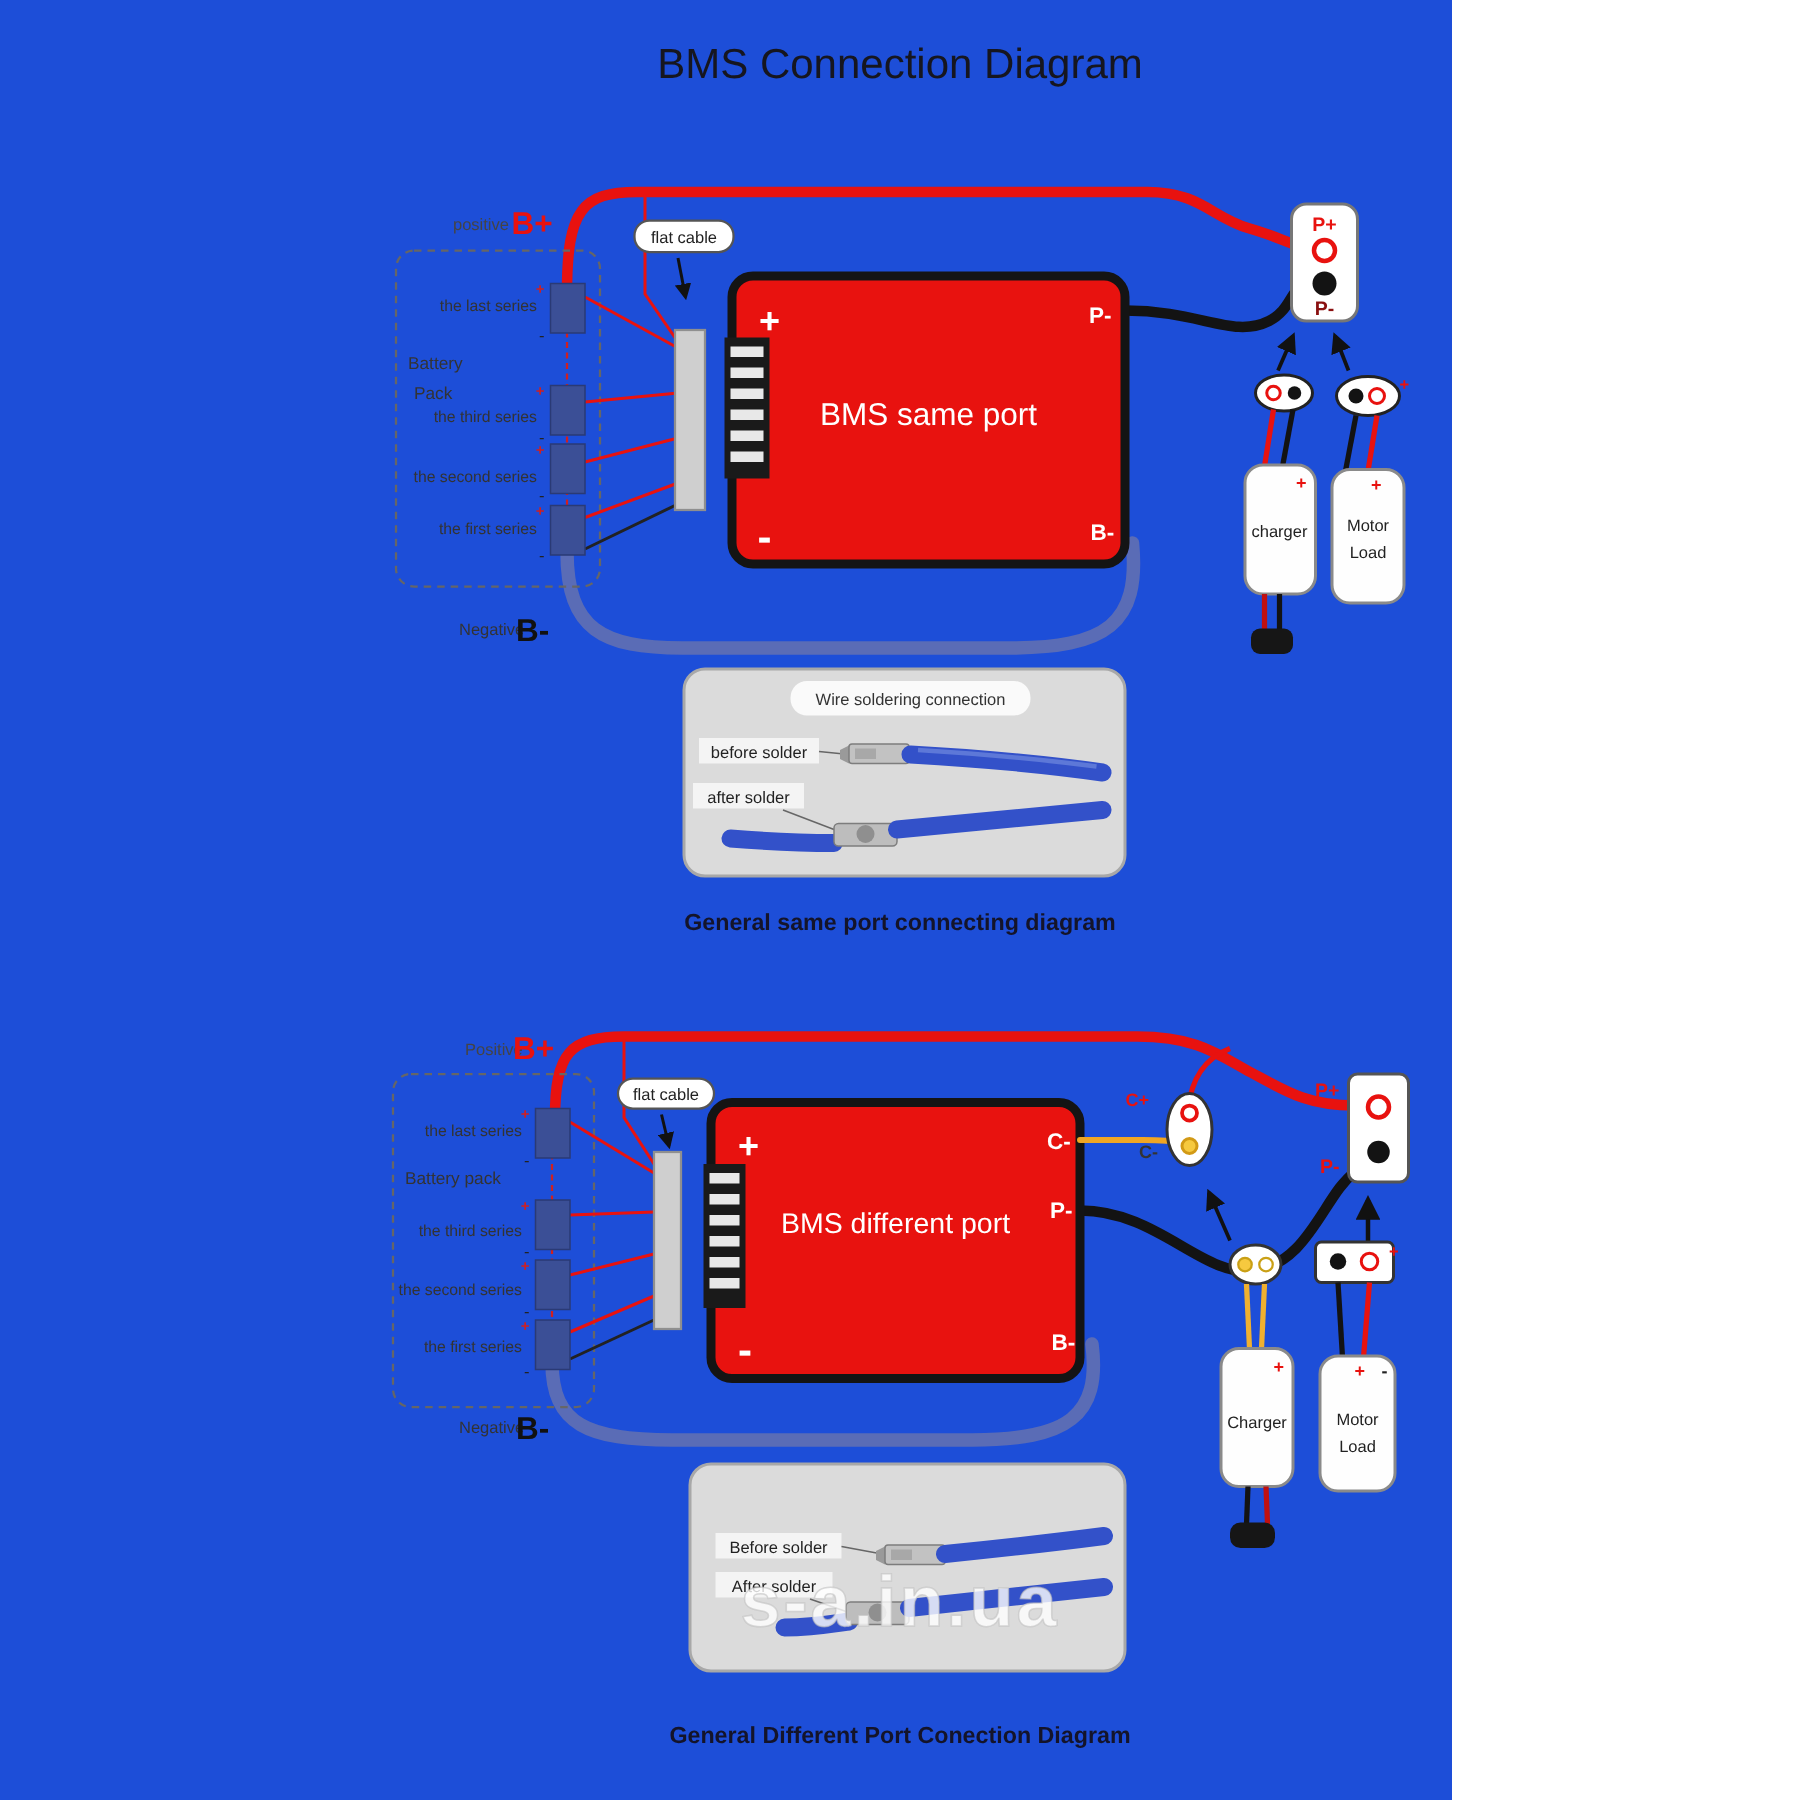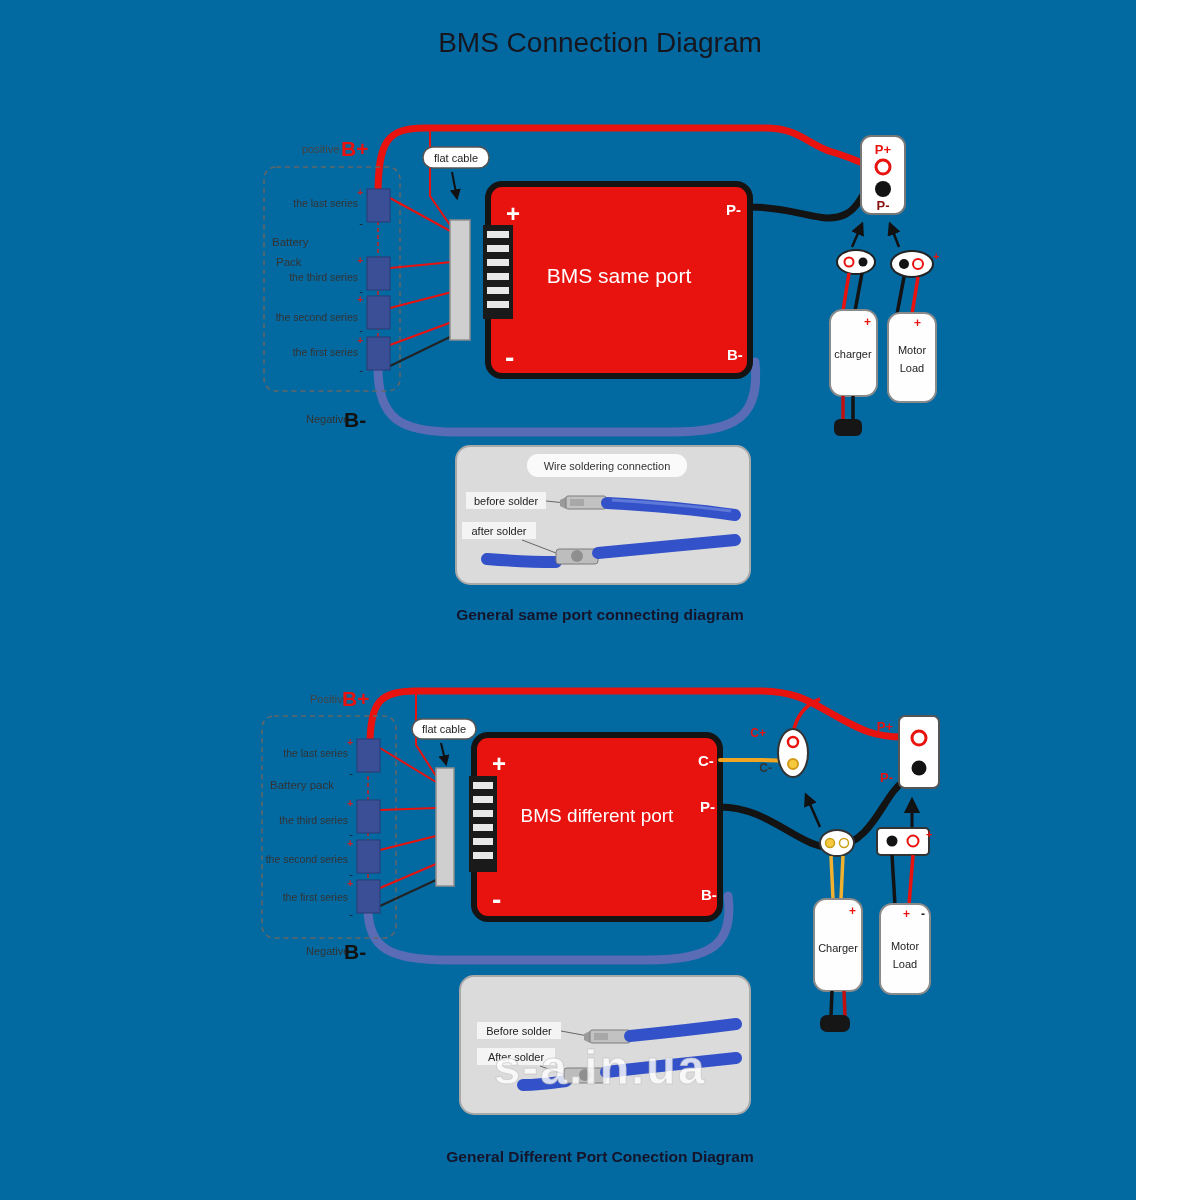--- a/index.html
+++ b/index.html
@@ -1,16 +1,16 @@
 <!DOCTYPE html>
 <html><head>
 <meta charset="utf-8">
 <style>
   html,body{margin:0;padding:0;background:#ffffff;width:1200px;height:1200px;}
-  #stage{position:relative;width:1136px;height:1200px;background:#0369a1;overflow:hidden;}
+  #stage{position:relative;width:968px;height:1200px;background:#1d4ed8;overflow:hidden;}
   svg{position:absolute;left:0;top:0;}
   svg text{font-family:"Liberation Sans","DejaVu Sans",sans-serif;}
 </style>
 </head>
 <body>
 
 <div id="stage">
 <svg width="1200" height="1200" viewBox="0 0 1200 1200">
   <defs>
     <marker id="arr" viewBox="0 0 10 10" refX="8" refY="5" markerWidth="5.5" markerHeight="5.5" orient="auto-start-reverse">

